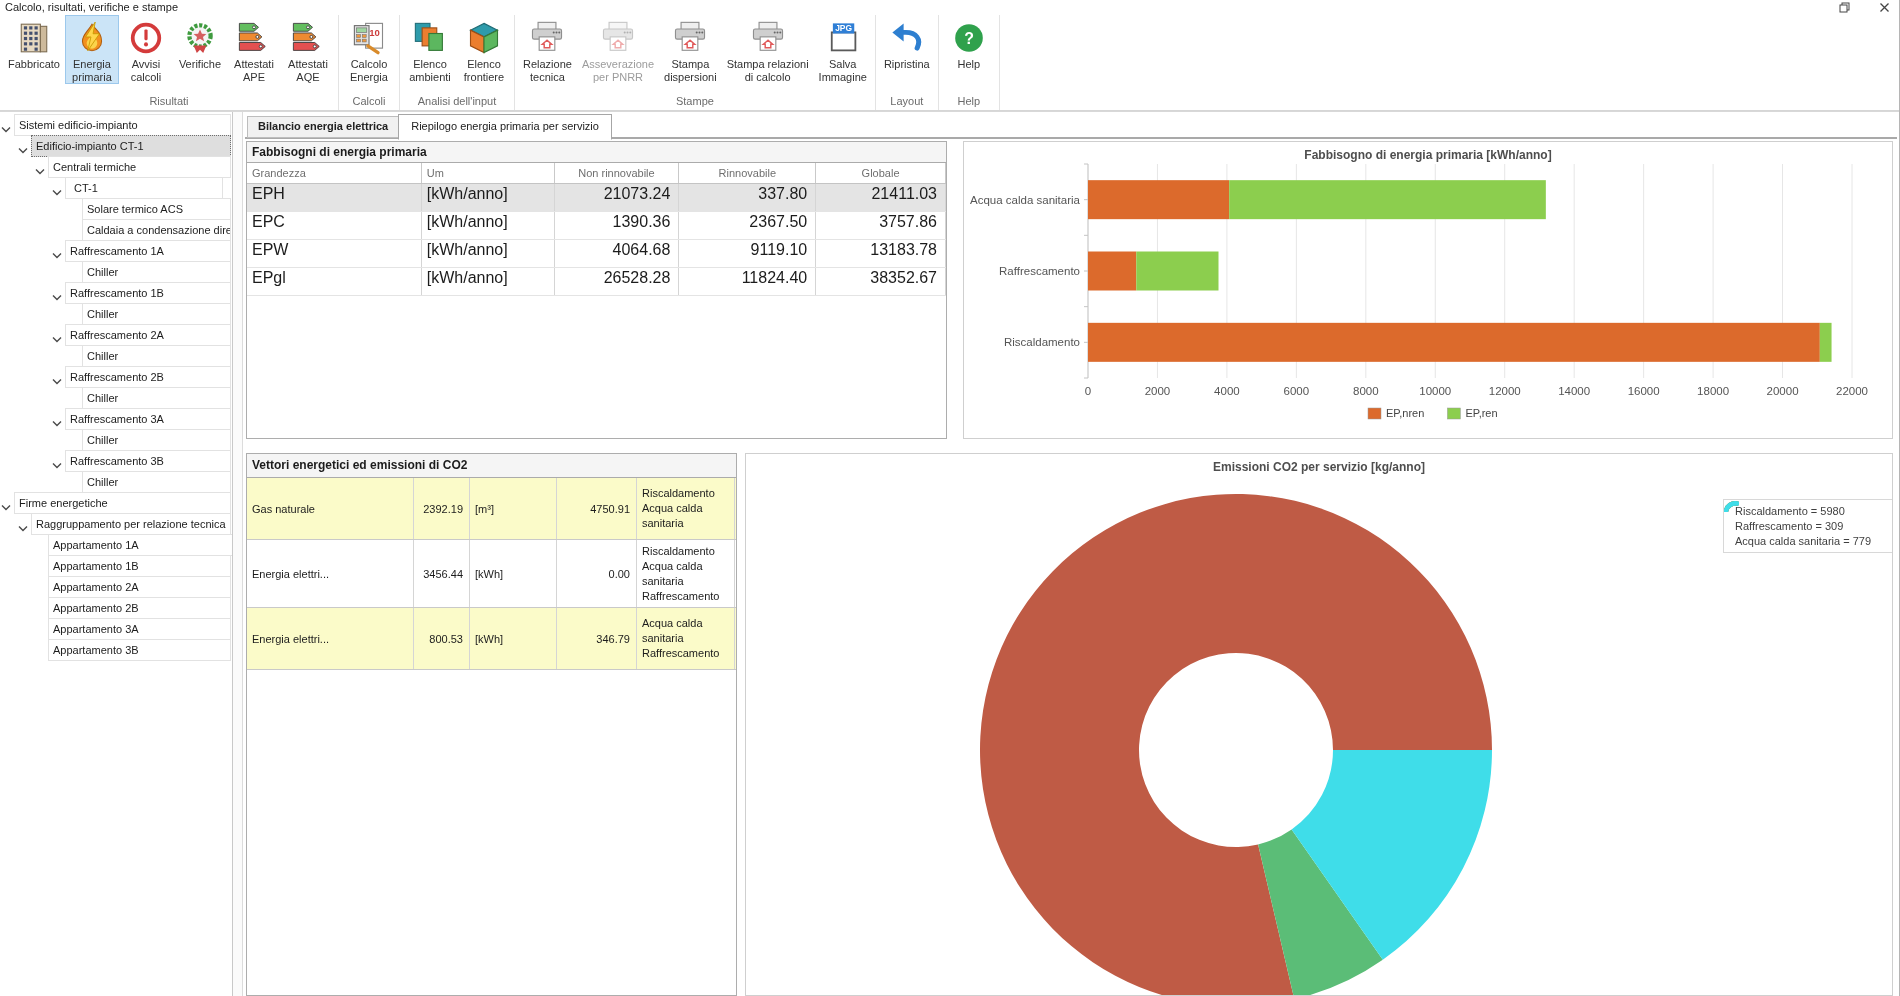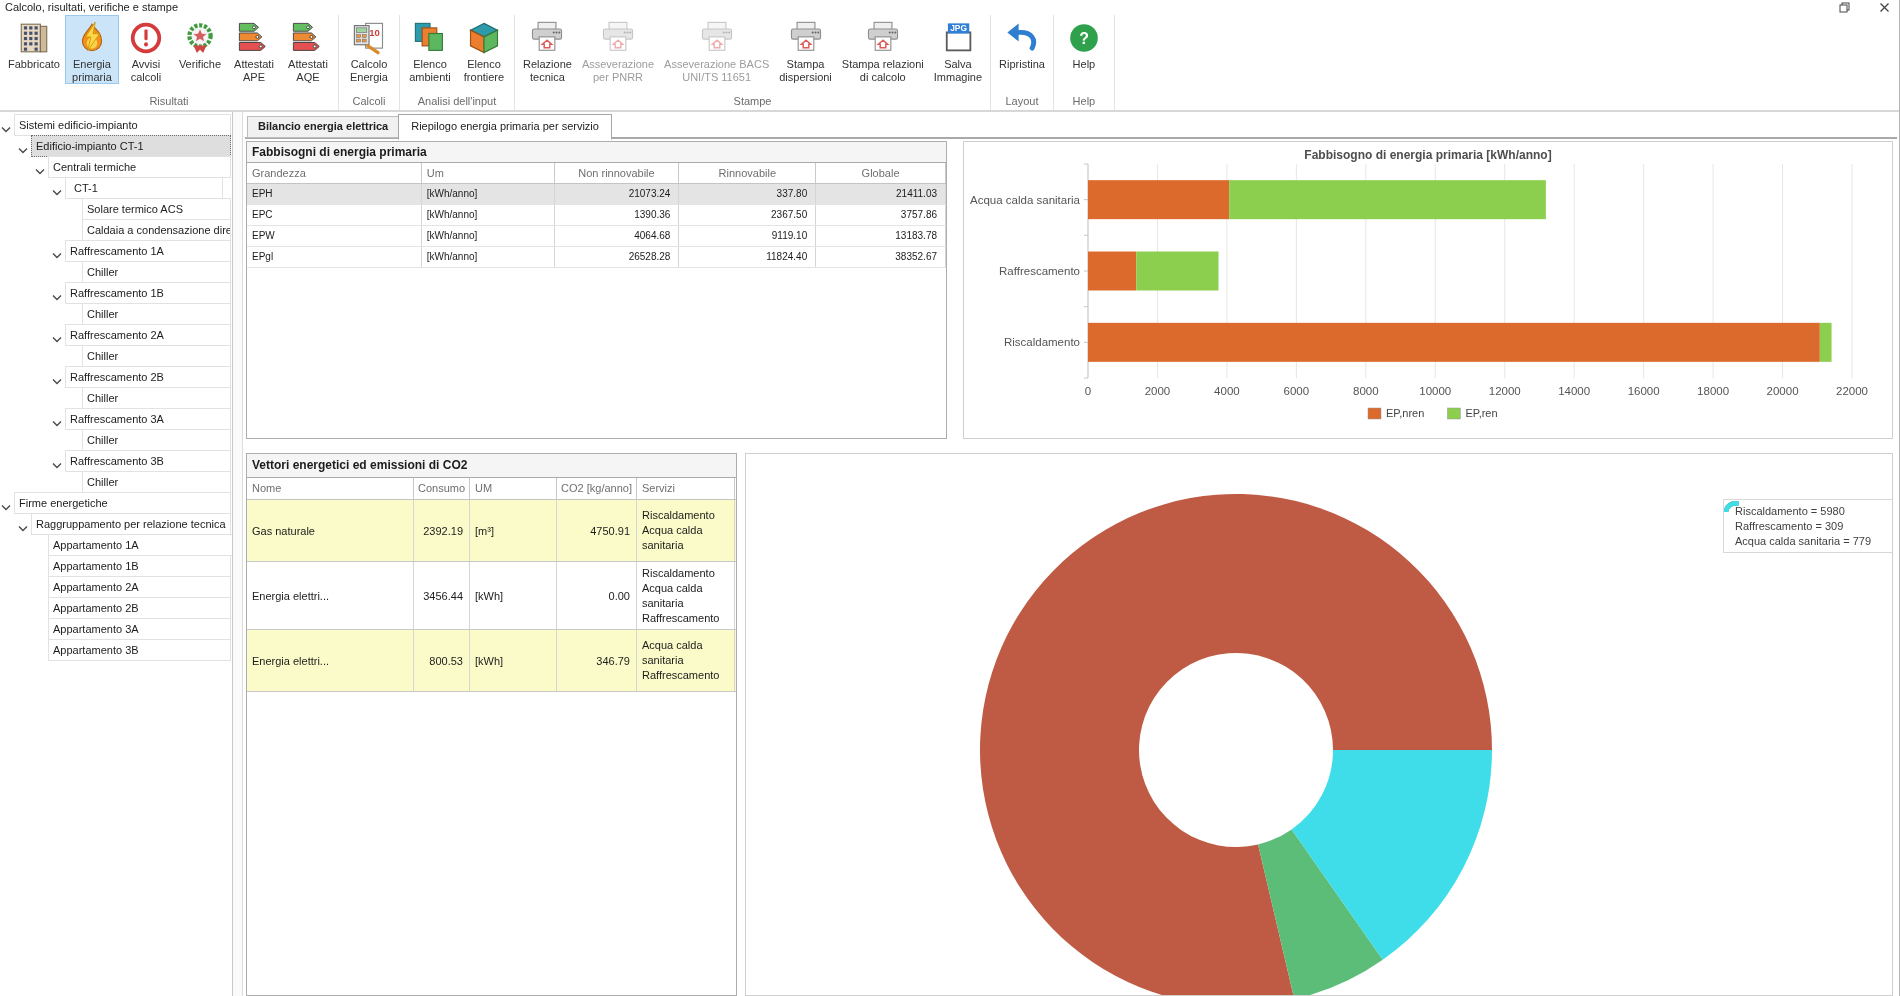--- a/index.html
+++ b/index.html
@@ -50,21 +50,21 @@
 
   .ptitle{height:20px;line-height:20px;background:#F5F5F5;border-bottom:1px solid #ABABAB;
           font-weight:bold;font-size:12px;padding-left:5px;}
   .vett .ptitle{height:23px;line-height:23px;}
 
   
   .grid-head,.grid-row{display:flex;box-sizing:border-box;}
   .gcell{box-sizing:border-box;border-right:1px solid #D5D5D5;overflow:hidden;white-space:nowrap;}
   .grid-head{height:21px;line-height:20px;color:#6F6F6F;font-size:11px;border-bottom:1px solid #C4C4C4;}
   .grid-head .gcell{border-right:1px solid #C9C9C9;}
-  .grid-row{height:21px;line-height:20px;font-size:10px;border-bottom:1px solid #E4E4E4;}
+  .grid-row{height:28px;line-height:20px;font-size:16px;border-bottom:1px solid #E4E4E4;}
   .grid-row.selrow{background:#E4E4E4;}
   .al{padding-left:5px;text-align:left;}
   .ar{padding-right:8px;text-align:right;}
   .ac{text-align:center;}
 
   
   .vrow{display:flex;font-size:11px;border-bottom:1px solid #C9C9C9;box-sizing:border-box;}
   .vrow.hl{background:#FBFBC9;}
   .vcell{box-sizing:border-box;border-right:1px solid #D5D5D5;display:flex;align-items:center;overflow:hidden;}
   .vcell.right{justify-content:flex-end;padding-right:6px;}
@@ -260,34 +260,20 @@
               <rect x="9" y="2" width="16" height="7" fill="#EFEFEF" stroke="#8f8f8f"></rect>
               <rect x="4" y="8" width="26" height="9" rx="1.5" fill="#CFCFCF" stroke="#8f8f8f"></rect>
               <circle cx="23" cy="11" r=".9" fill="#666"></circle>
               <circle cx="25.5" cy="11" r=".9" fill="#666"></circle>
               <circle cx="28" cy="11" r=".9" fill="#666"></circle>
               <rect x="10" y="15" width="14" height="12" fill="#fff" stroke="#8f8f8f"></rect>
               <path d="M17 18l-4.2 3.6h1.7v3.2h5v-3.2h1.7z" fill="none" stroke="#E05A5A" stroke-width="1.3"></path>
             </svg>
           </span>
           <div class="rib-label">Asseverazione<br>per PNRR</div>
-        </div>
-        <div class="rib-btn disabled">
-          <span class="rib-icon">
-            <svg width="38" height="36" viewBox="0 0 34 32">
-              <rect x="9" y="2" width="16" height="7" fill="#EFEFEF" stroke="#8f8f8f"></rect>
-              <rect x="4" y="8" width="26" height="9" rx="1.5" fill="#CFCFCF" stroke="#8f8f8f"></rect>
-              <circle cx="23" cy="11" r=".9" fill="#666"></circle>
-              <circle cx="25.5" cy="11" r=".9" fill="#666"></circle>
-              <circle cx="28" cy="11" r=".9" fill="#666"></circle>
-              <rect x="10" y="15" width="14" height="12" fill="#fff" stroke="#8f8f8f"></rect>
-              <path d="M17 18l-4.2 3.6h1.7v3.2h5v-3.2h1.7z" fill="none" stroke="#E05A5A" stroke-width="1.3"></path>
-            </svg>
-          </span>
-          <div class="rib-label">Asseverazione BACS<br>UNI/TS 11651</div>
         </div>
         <div class="rib-btn">
           <span class="rib-icon">
             <svg width="38" height="36" viewBox="0 0 34 32">
               <rect x="9" y="2" width="16" height="7" fill="#EFEFEF" stroke="#8f8f8f"></rect>
               <rect x="4" y="8" width="26" height="9" rx="1.5" fill="#CFCFCF" stroke="#8f8f8f"></rect>
               <circle cx="23" cy="11" r=".9" fill="#666"></circle>
               <circle cx="25.5" cy="11" r=".9" fill="#666"></circle>
               <circle cx="28" cy="11" r=".9" fill="#666"></circle>
               <rect x="10" y="15" width="14" height="12" fill="#fff" stroke="#8f8f8f"></rect>
@@ -514,27 +500,20 @@
         <text x="422" y="275" font-size="11" fill="#444" font-family="Liberation Sans,sans-serif">EP,nren</text>
         <rect x="483.4" y="266" width="13" height="11" fill="#8CCE4E" stroke="#999" stroke-width="0.5"></rect>
         <text x="501.4" y="275" font-size="11" fill="#444" font-family="Liberation Sans,sans-serif">EP,ren</text>
       </svg>
     <div class="ctitle">Fabbisogno di energia primaria [kWh/anno]</div>
   </div>
 
   <div class="panel vett">
     <div class="ptitle">Vettori energetici ed emissioni di CO2</div>
     <div id="vettTable">
-        <div class="grid-head" style="height: 22px; line-height: 21px;">
-          <div class="gcell al" style="width: 167px;">Nome</div>
-          <div class="gcell ac" style="width: 56px;">Consumo</div>
-          <div class="gcell al" style="width: 87px;">UM</div>
-          <div class="gcell ac" style="width: 80px;">CO2 [kg/anno]</div>
-          <div class="gcell al" style="width: 98px;">Servizi</div>
-        </div>
         <div class="vrow vr1 hl">
           <div class="vcell left" style="width: 167px;">Gas naturale</div>
           <div class="vcell right" style="width: 56px;">2392.19</div>
           <div class="vcell left" style="width: 87px;">[m³]</div>
           <div class="vcell right" style="width: 80px;">4750.91</div>
           <div class="vcell left" style="width: 98px;">
             <span class="wrap">Riscaldamento
 Acqua calda sanitaria</span>
           </div>
         </div>
@@ -561,20 +540,21 @@
         </div>
       </div>
   </div>
 
   <div class="panel donutp">
     <svg id="donutSvg" width="1146" height="544">
         <path d="M746 296 A256 256 0 1 0 548.3267517420577 545.2669052064882 L512.1003707772641 390.4487883008959 A97 97 0 1 1 587 296 Z" fill="#BF5B45"></path>
         <path d="M548.3267517420577 545.2669052064882 A256 256 0 0 0 636.7996690614028 505.7280552607653 L545.6233121052971 375.46727093864934 A97 97 0 0 1 512.1003707772641 390.4487883008959 Z" fill="#5BBD77"></path>
         <path d="M636.7996690614028 505.7280552607653 A256 256 0 0 0 746 296.00000000000006 L587 296 A97 97 0 0 1 545.6233121052971 375.46727093864934 Z" fill="#3FDDE9"></path>
       </svg>
+    <div class="ctitle">Emissioni CO2 per servizio [kg/anno]</div>
     <div class="dlegend" id="donutLegend">
         <div class="litem">
           <span>
             <svg width="15" height="12" viewBox="0 0 15 12">
               <path d="M2 11 A9.5 9.5 0 0 1 13 3.5" stroke="#BF5B45" stroke-width="4.6" fill="none" stroke-linecap="round"></path>
             </svg>
           </span>
           <span>Riscaldamento = 5980</span>
         </div>
         <div class="litem">

